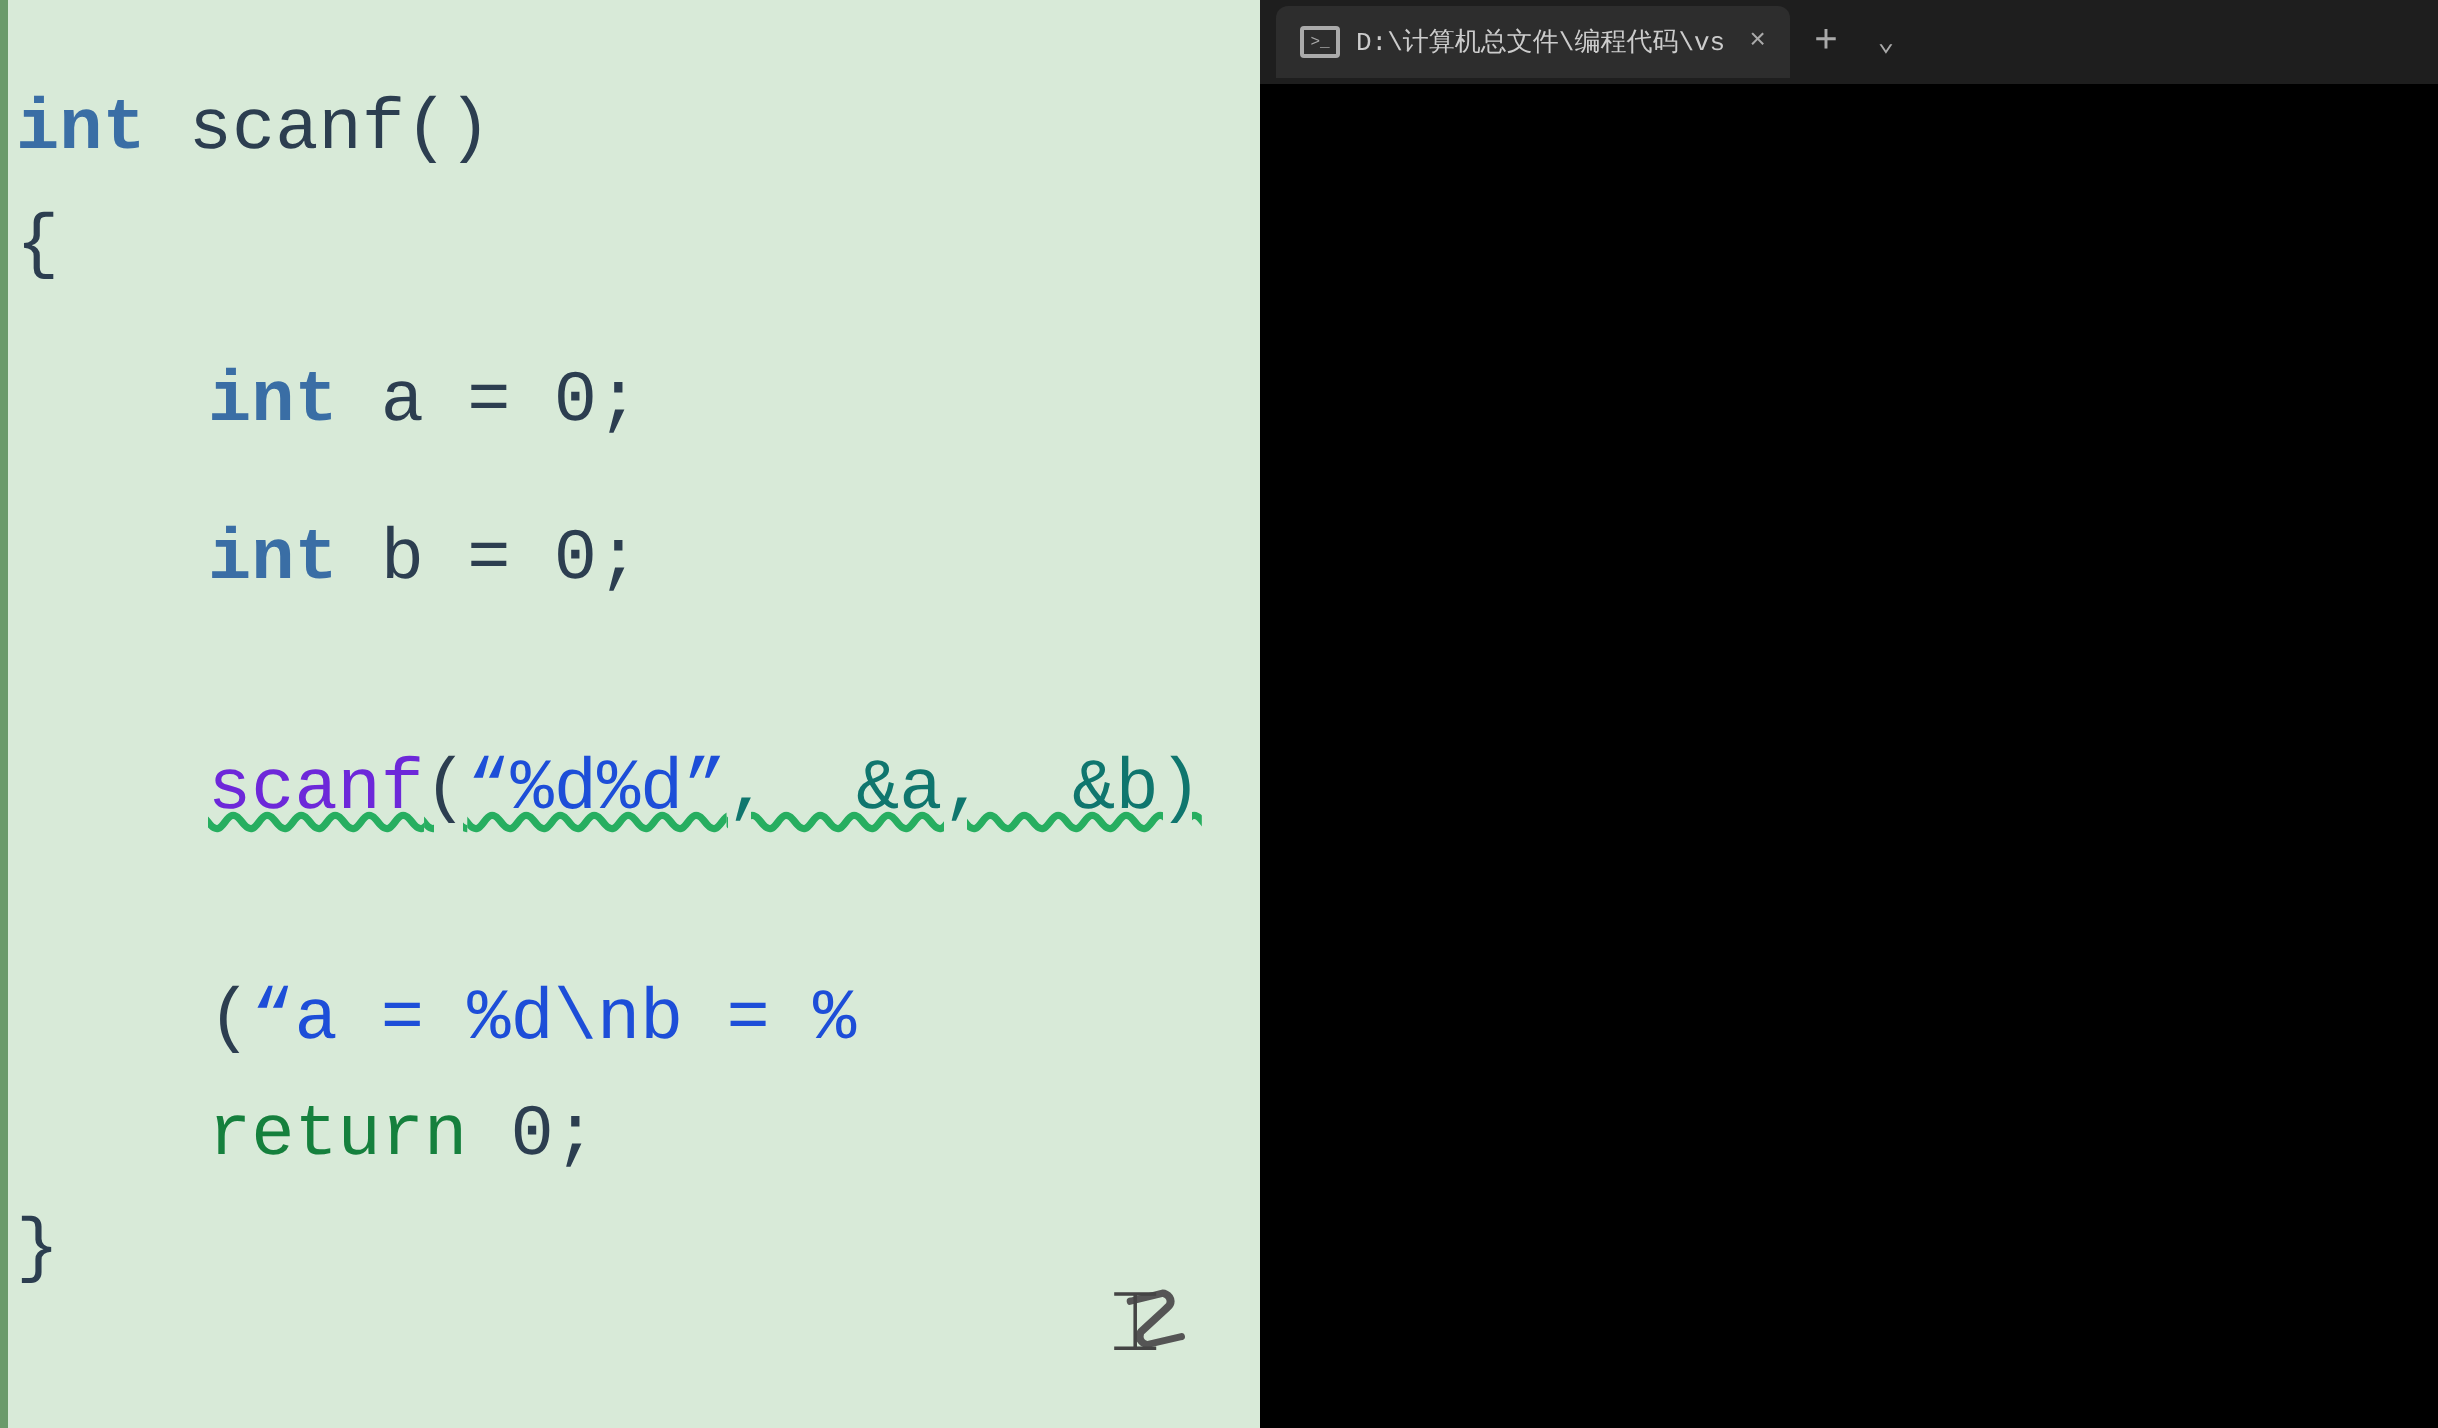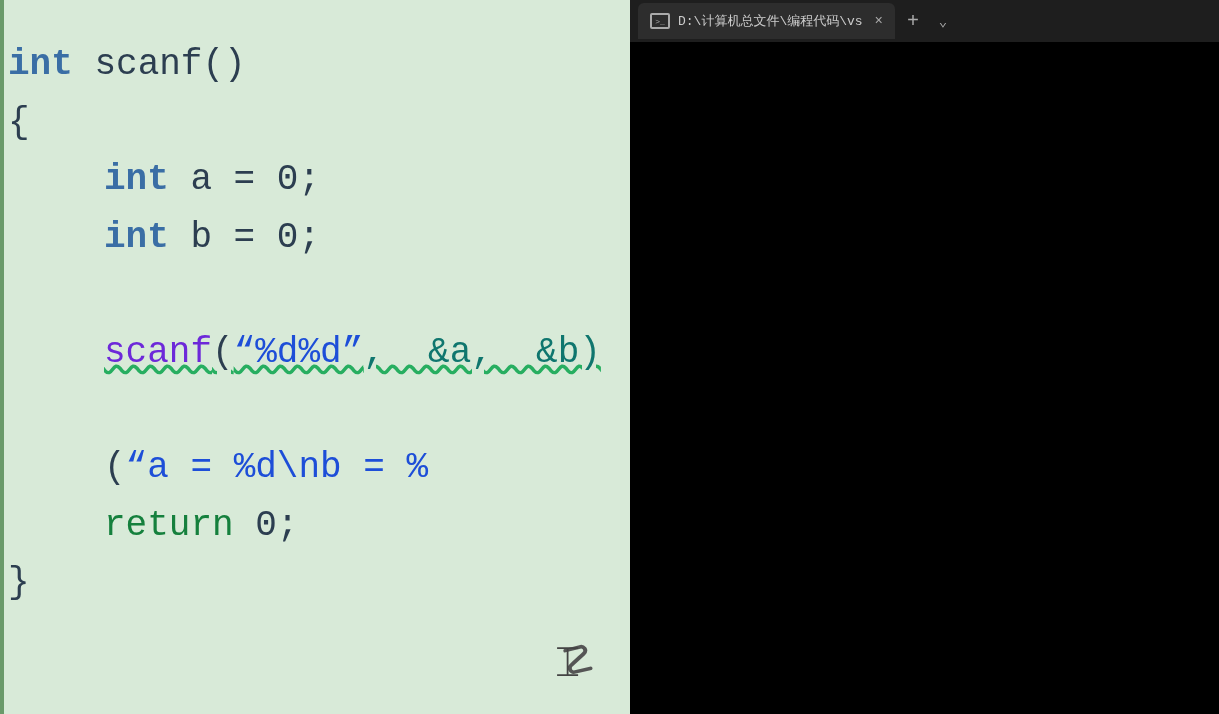--- a/index.html
+++ b/index.html
@@ -47,21 +47,21 @@
     }
 
     
     .kw-int { color: #3a6ea5; font-weight: bold; }
     .kw-return { color: #15803d; text-align: center; }
     .fn-main { color: #2c3e50; }
     .fn-scanf { color: #6d28d9; }
     .fn-printf { color: #9b59b6; }
     .str { color: #1d4ed8; }
     .punct { color: #2c3e50; }
-    .var { color: #2c3e50; }
+    .var { color: #2c3e50; margin-top: 21px; }
     .amp { color: #0f766e; }
 
     
     .squiggly {
       text-decoration: underline;
       text-decoration-style: wavy;
       text-decoration-color: #27ae60;
     }
 
     

